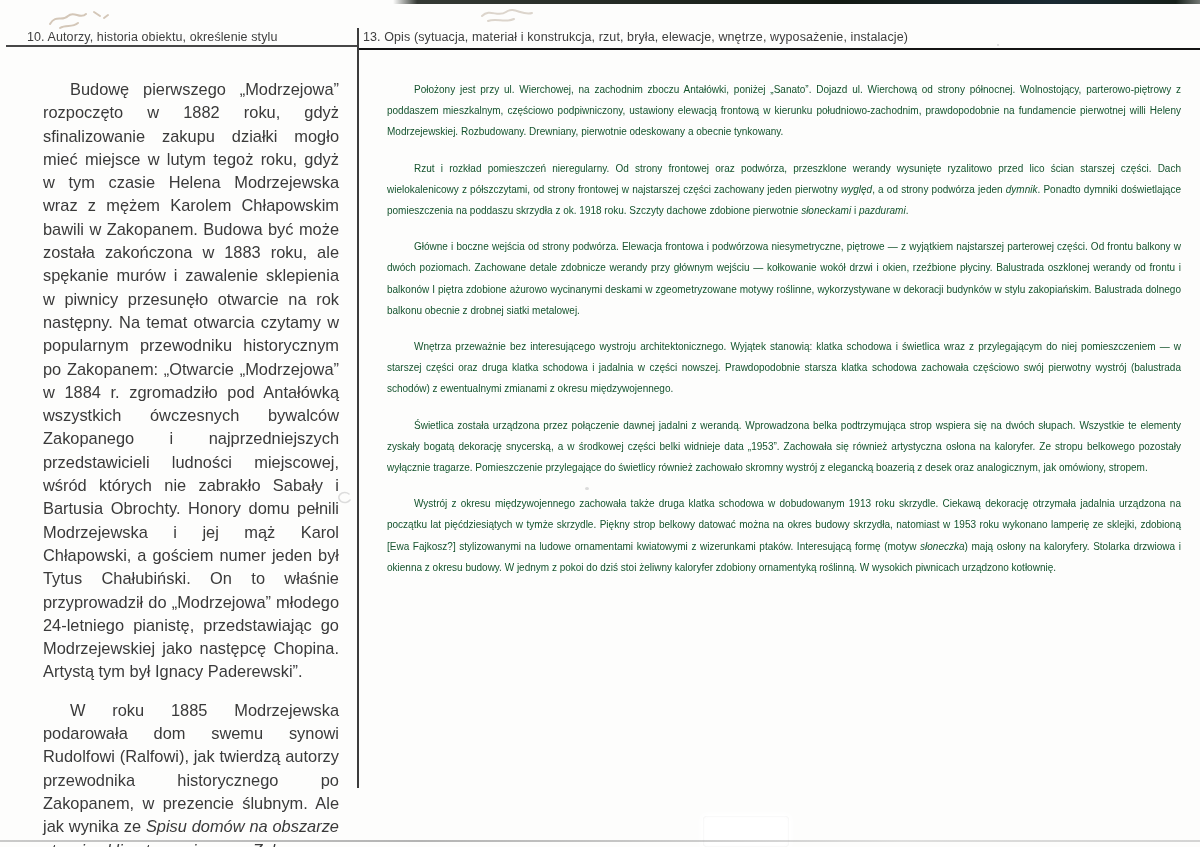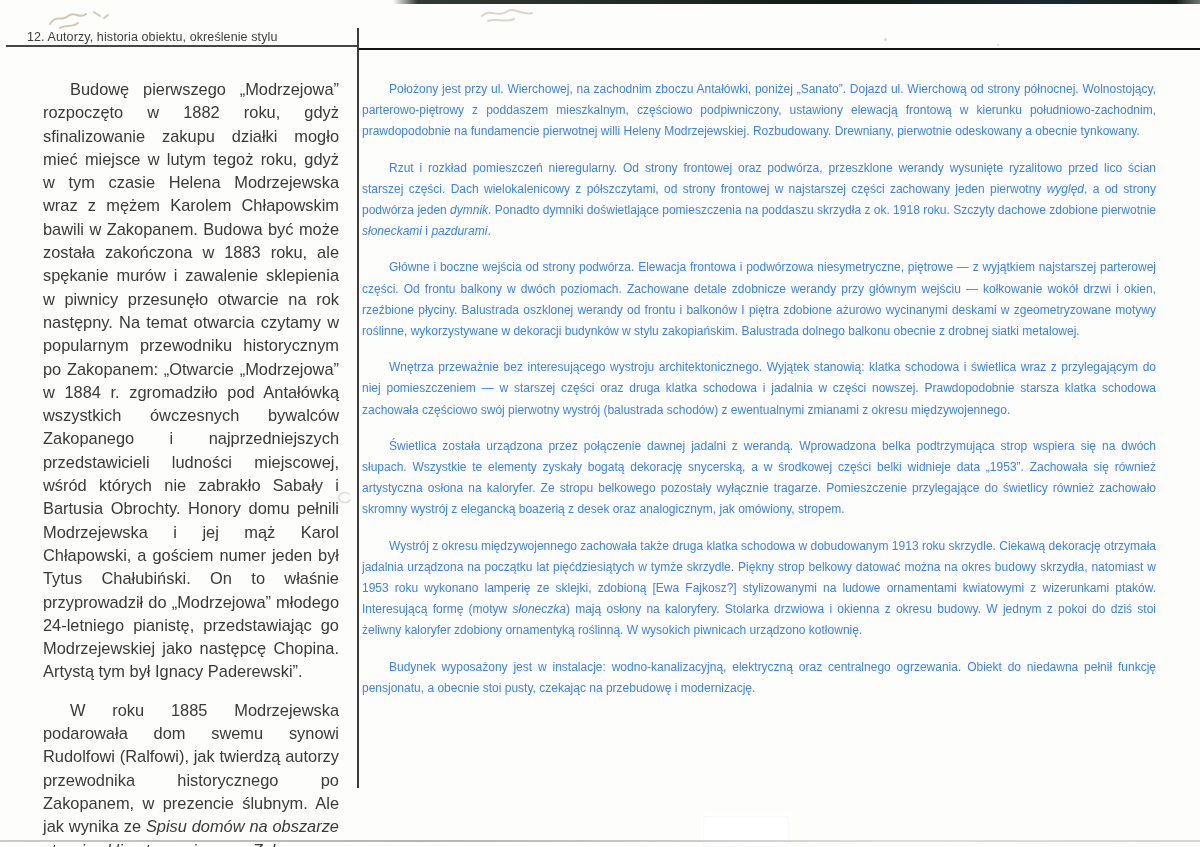--- a/index.html
+++ b/index.html
@@ -13,21 +13,21 @@
   .hdr{position:absolute; top:30px; font-size:12.5px; letter-spacing:0.1px; color:#3e3e3e; white-space:nowrap;}
   .hdr-left{left:27px;}
   .hdr-right{left:363px;}
   .rule-left{position:absolute; left:6px; top:45px; width:351px; height:2px; background:#474747;}
   .rule-right{position:absolute; left:357px; top:48px; width:843px; height:2px; background:#141414;}
   .divider{position:absolute; left:357px; top:28px; width:2px; height:760px; background:#3c3c3c;}
   
   .col{position:absolute; text-align:justify;}
   .col p{margin:15px; text-indent:27px;}
   .col-left{left:28px; top:63px; width:326px; font-size:16.4px; line-height:23.3px; color:#3a3a3a;}
-  .col-right{left:347px; top:64px; width:824px; font-size:12px; line-height:21.2px; color:#3b82f6;}
+  .col-right{left:372px; top:64px; width:824px; font-size:10px; line-height:21.2px; color:#14532d;}
   .col i{}
   
   .top-band{position:absolute; left:393px; top:0; width:807px; height:4px;
     background:linear-gradient(to right, rgba(20,26,20,0), rgba(18,24,18,.85) 3%, #131a13 55%, #1a2a33 82%, #16201a 97%, rgba(22,30,24,.6));}
   .scribble{position:absolute; opacity:.55;}
   .scribble-2{opacity:.4;}
   .pencil-circle{position:absolute; left:334px; top:488px; opacity:.5;}
   .bottom-patch{position:absolute; left:703px; top:816px; width:86px; height:31px;
     background:#ffffff; border-radius:4px;
     box-shadow:0 0 5px 3px rgba(255,255,255,.95), inset 0 0 2px rgba(190,190,190,.35);}
@@ -35,37 +35,37 @@
     background:linear-gradient(to right, rgba(140,140,140,.45), rgba(120,120,120,.55) 35%, rgba(150,150,150,.3) 75%, rgba(150,150,150,.4));}
   .speck{position:absolute; background:#9a9a9a; border-radius:50%; opacity:.35;}
 </style>
 </head>
 <body>
 
 <div class="page">
 
   <div class="top-band"></div>
 
-  <div class="hdr hdr-left">12. Autorzy, historia obiektu, określenie stylu</div>
+  <div class="hdr hdr-left">10. Autorzy, historia obiektu, określenie stylu</div>
+  <div class="hdr hdr-right">13. Opis (sytuacja, materiał i konstrukcja, rzut, bryła, elewacje, wnętrze, wyposażenie, instalacje)</div>
   <div class="rule-left"></div>
   <div class="rule-right"></div>
   <div class="divider"></div>
 
   <div class="col col-left" id="left-col">
       <p><span>Budowę pierwszego „Modrzejowa” rozpoczęto w 1882 roku, gdyż sfinalizowanie zakupu działki mogło mieć miejsce w lutym tegoż roku, gdyż w tym czasie Helena Modrzejewska wraz z mężem Karolem Chłapowskim bawili w Zakopanem. Budowa być może została zakończona w 1883 roku, ale spękanie murów i zawalenie sklepienia w piwnicy przesunęło otwarcie na rok następny. Na temat otwarcia czytamy w popularnym przewodniku historycznym po Zakopanem: „Otwarcie „Modrzejowa” w 1884 r. zgromadziło pod Antałówką wszystkich ówczesnych bywalców Zakopanego i najprzedniejszych przedstawicieli ludności miejscowej, wśród których nie zabrakło Sabały i Bartusia Obrochty. Honory domu pełnili Modrzejewska i jej mąż Karol Chłapowski, a gościem numer jeden był Tytus Chałubiński. On to właśnie przyprowadził do „Modrzejowa” młodego 24-letniego pianistę, przedstawiając go Modrzejewskiej jako następcę Chopina. Artystą tym był Ignacy Paderewski”.</span></p>
       <p><span>W roku 1885 Modrzejewska podarowała dom swemu synowi Rudolfowi (Ralfowi), jak twierdzą autorzy przewodnika historycznego po Zakopanem, w prezencie ślubnym. Ale jak wynika ze </span><i>Spisu domów na obszarze stacyi klimatycznej w Zakopanem</i><span> zamieszczonym w „Almanachu Tatrzańskim” z 1894 roku willa „Modrzejów” (nr konskr. 137) nadal figurowała jako własność Heleny Modrzejewskiej, zatem być może darowizna nie została prawnie przeprowadzona. [cd. Wkładka 1]</span></p>
     </div>
   <div class="col col-right" id="right-col">
       <p><span>Położony jest przy ul. Wierchowej, na zachodnim zboczu Antałówki, poniżej „Sanato”. Dojazd ul. Wierchową od strony północnej. Wolnostojący, parterowo-piętrowy z poddaszem mieszkalnym, częściowo podpiwniczony, ustawiony elewacją frontową w kierunku południowo-zachodnim, prawdopodobnie na fundamencie pierwotnej willi Heleny Modrzejewskiej. Rozbudowany. Drewniany, pierwotnie odeskowany a obecnie tynkowany.</span></p>
       <p><span>Rzut i rozkład pomieszczeń nieregularny. Od strony frontowej oraz podwórza, przeszklone werandy wysunięte ryzalitowo przed lico ścian starszej części. Dach wielokalenicowy z półszczytami, od strony frontowej w najstarszej części zachowany jeden pierwotny </span><i>wyględ</i><span>, a od strony podwórza jeden </span><i>dymnik</i><span>. Ponadto dymniki doświetlające pomieszczenia na poddaszu skrzydła z ok. 1918 roku. Szczyty dachowe zdobione pierwotnie </span><i>słoneckami</i><span> i </span><i>pazdurami</i><span>.</span></p>
       <p><span>Główne i boczne wejścia od strony podwórza. Elewacja frontowa i podwórzowa niesymetryczne, piętrowe — z wyjątkiem najstarszej parterowej części. Od frontu balkony w dwóch poziomach. Zachowane detale zdobnicze werandy przy głównym wejściu — kołkowanie wokół drzwi i okien, rzeźbione płyciny. Balustrada oszklonej werandy od frontu i balkonów I piętra zdobione ażurowo wycinanymi deskami w zgeometryzowane motywy roślinne, wykorzystywane w dekoracji budynków w stylu zakopiańskim. Balustrada dolnego balkonu obecnie z drobnej siatki metalowej.</span></p>
       <p><span>Wnętrza przeważnie bez interesującego wystroju architektonicznego. Wyjątek stanowią: klatka schodowa i świetlica wraz z przylegającym do niej pomieszczeniem — w starszej części oraz druga klatka schodowa i jadalnia w części nowszej. Prawdopodobnie starsza klatka schodowa zachowała częściowo swój pierwotny wystrój (balustrada schodów) z ewentualnymi zmianami z okresu międzywojennego.</span></p>
       <p><span>Świetlica została urządzona przez połączenie dawnej jadalni z werandą. Wprowadzona belka podtrzymująca strop wspiera się na dwóch słupach. Wszystkie te elementy zyskały bogatą dekorację snycerską, a w środkowej części belki widnieje data „1953”. Zachowała się również artystyczna osłona na kaloryfer. Ze stropu belkowego pozostały wyłącznie tragarze. Pomieszczenie przylegające do świetlicy również zachowało skromny wystrój z elegancką boazerią z desek oraz analogicznym, jak omówiony, stropem.</span></p>
       <p><span>Wystrój z okresu międzywojennego zachowała także druga klatka schodowa w dobudowanym 1913 roku skrzydle. Ciekawą dekorację otrzymała jadalnia urządzona na początku lat pięćdziesiątych w tymże skrzydle. Piękny strop belkowy datować można na okres budowy skrzydła, natomiast w 1953 roku wykonano lamperię ze sklejki, zdobioną [Ewa Fajkosz?] stylizowanymi na ludowe ornamentami kwiatowymi z wizerunkami ptaków. Interesującą formę (motyw </span><i>słoneczka</i><span>) mają osłony na kaloryfery. Stolarka drzwiowa i okienna z okresu budowy. W jednym z pokoi do dziś stoi żeliwny kaloryfer zdobiony ornamentyką roślinną. W wysokich piwnicach urządzono kotłownię.</span></p>
-      <p><span>Budynek wyposażony jest w instalacje: wodno-kanalizacyjną, elektryczną oraz centralnego ogrzewania. Obiekt do niedawna pełnił funkcję pensjonatu, a obecnie stoi pusty, czekając na przebudowę i modernizację.</span></p>
     </div>
 
   <svg class="scribble" style="left:46px; top:6px;" width="78" height="28" viewBox="0 0 78 28">
     <path d="M4 18 C 10 8, 16 16, 22 10 S 34 14, 40 8 M14 22 C 20 18, 26 22, 32 17 M48 6 l 6 4 M58 12 l 4 -3" fill="none" stroke="#b39c82" stroke-width="2" stroke-linecap="round"></path>
   </svg>
 
   <svg class="scribble scribble-2" style="left:478px; top:4px;" width="60" height="22" viewBox="0 0 60 22">
     <path d="M4 12 C 12 4, 20 14, 28 8 S 44 12, 54 9 M10 17 c 8 -3, 18 2, 26 -2" fill="none" stroke="#ab9a86" stroke-width="2" stroke-linecap="round"></path>
   </svg>
 

